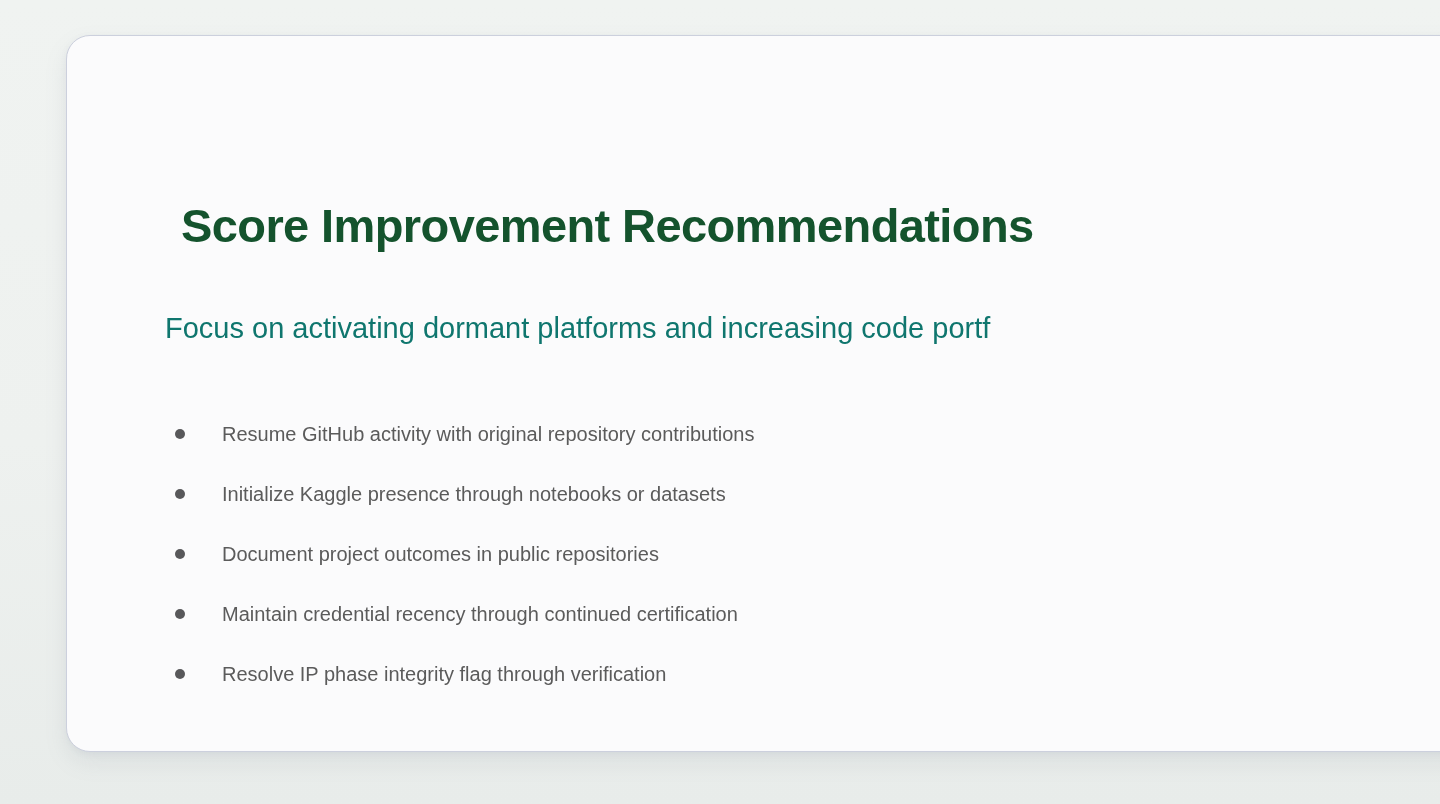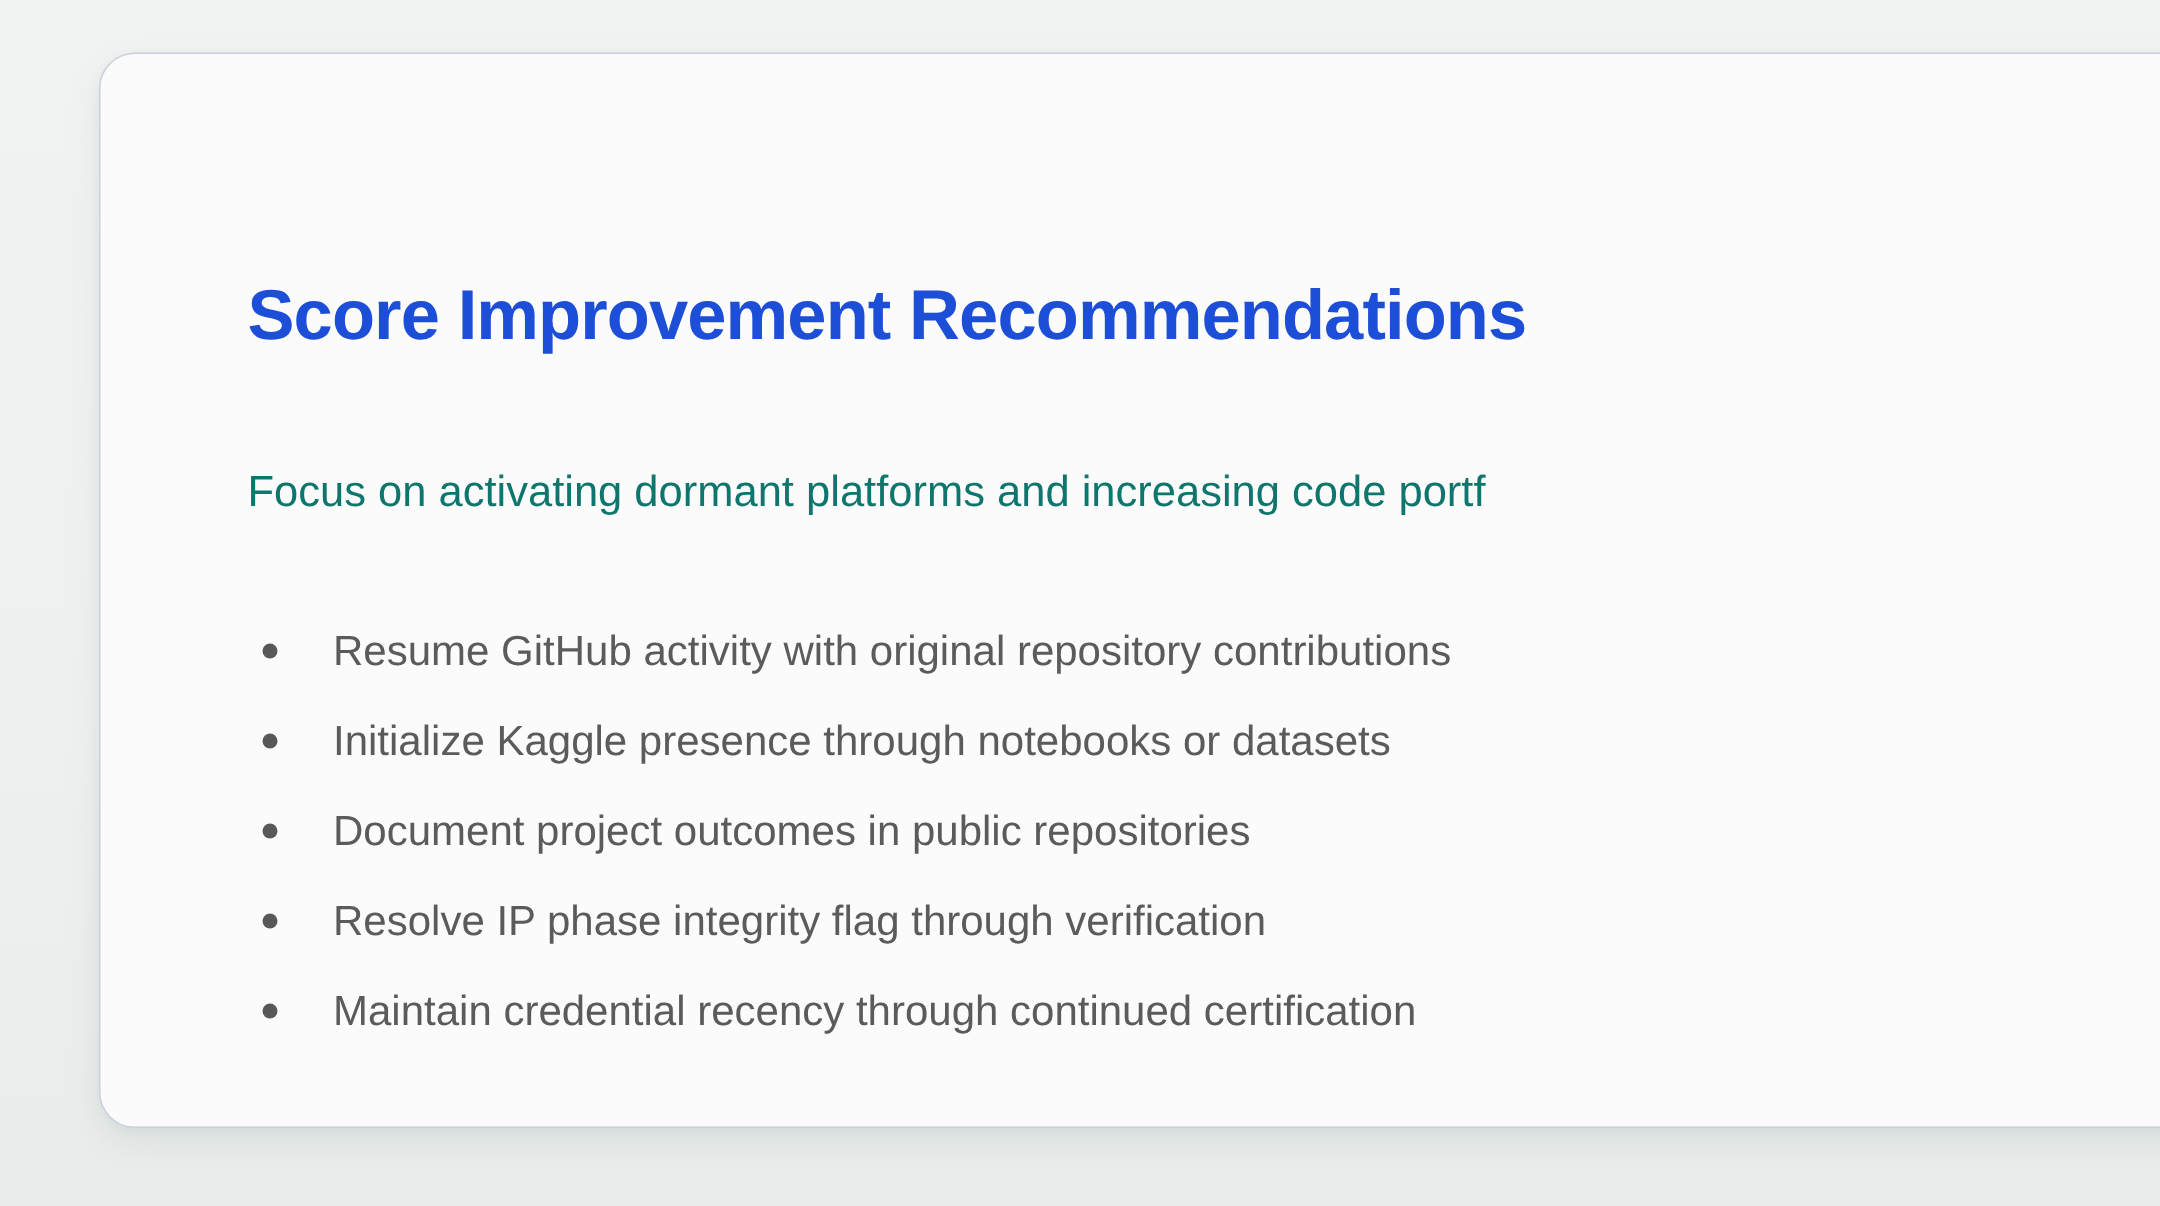--- a/index.html
+++ b/index.html
@@ -47,26 +47,26 @@
     left: 98px;
     top: 0;
     right: 0;
     bottom: 0;
   }
 
   .card-title {
     position: absolute;
     top: 145px;
     left: 0;
-    margin: 0;
+    margin: 16px;
     font-size: 47px;
     line-height: 58px;
     font-weight: 700;
     letter-spacing: -0.6px;
-    color: #1d4ed8;
+    color: #14532d;
     white-space: nowrap;
   }
 
   .card-subtitle {
     position: absolute;
     top: 272px;
     left: 0;
     margin: 0;
     font-size: 29px;
     line-height: 40px;
@@ -83,21 +83,21 @@
     padding: 0;
     list-style: none;
   }
 
   .rec-item {
     position: relative;
     height: 60px;
     padding-left: 57px;
     display: flex;
     align-items: center;
-    font-size: 28px;
+    font-size: 20px;
     line-height: 40px;
     font-weight: 400;
     color: #5b5b5b;
     white-space: nowrap;
   }
 
   .rec-bullet {
     position: absolute;
     left: 10px;
     top: 50%;
@@ -136,26 +136,26 @@
           <span class="rec-text">Initialize Kaggle presence through notebooks or datasets</span>
         </li>
 
         <li class="rec-item">
           <span class="rec-bullet"></span>
           <span class="rec-text">Document project outcomes in public repositories</span>
         </li>
 
         <li class="rec-item">
           <span class="rec-bullet"></span>
-          <span class="rec-text">Resolve IP phase integrity flag through verification</span>
+          <span class="rec-text">Maintain credential recency through continued certification</span>
         </li>
 
         <li class="rec-item">
           <span class="rec-bullet"></span>
-          <span class="rec-text">Maintain credential recency through continued certification</span>
+          <span class="rec-text">Resolve IP phase integrity flag through verification</span>
         </li>
 
       </ul>
 
     </div>
   </section>
 
 </div>
 
 </body></html>

